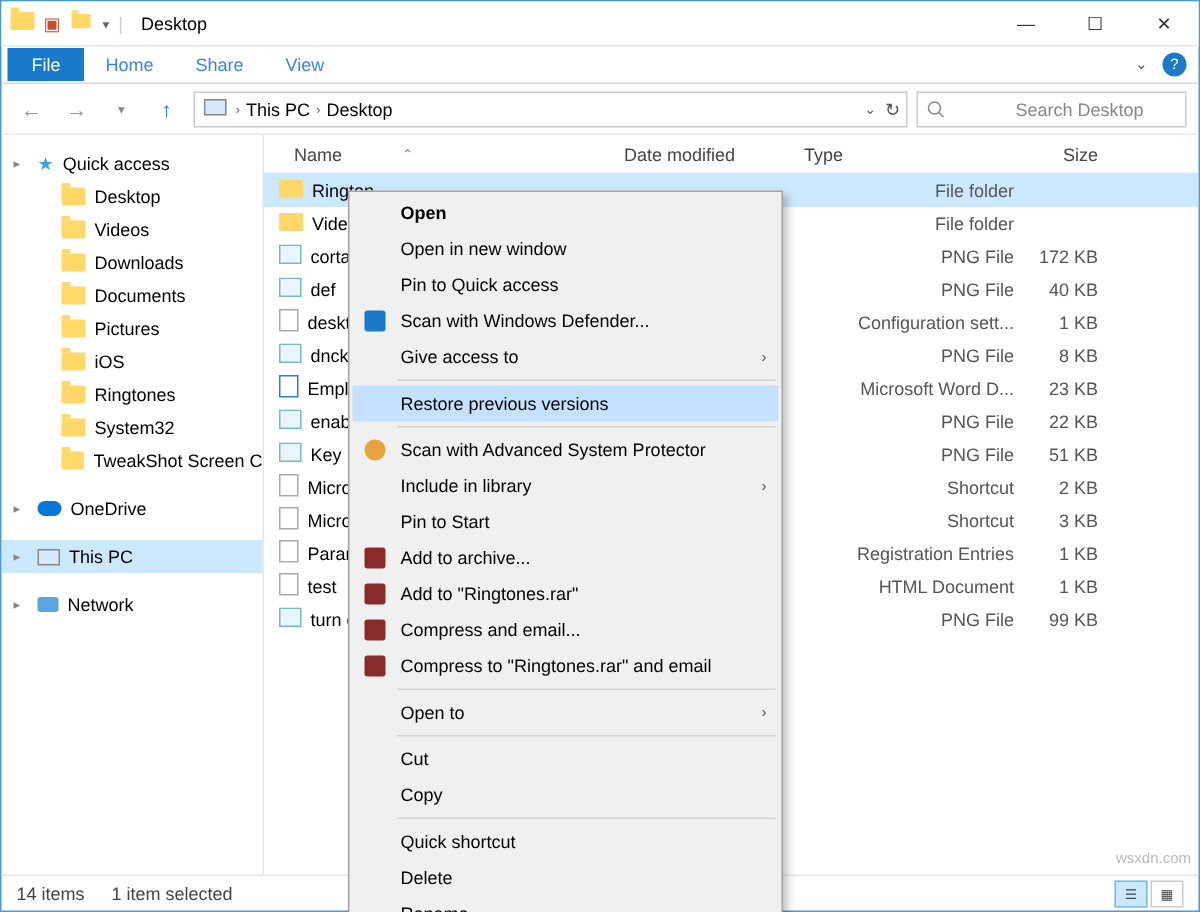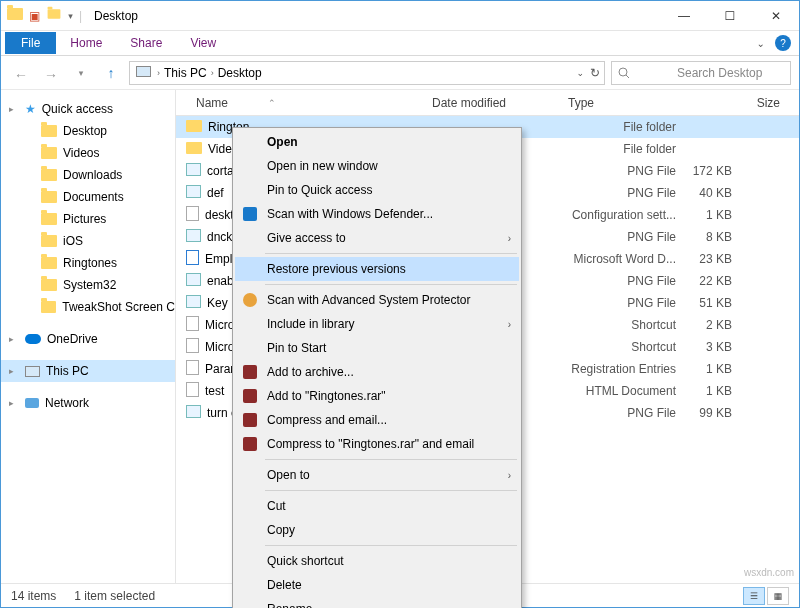--- a/index.html
+++ b/index.html
@@ -5,42 +5,42 @@
 * { margin:0; padding:0; box-sizing:border-box; font-family:"Segoe UI",Tahoma,sans-serif; font-size:12px; }
 body { background:#fff; width:800px; height:608px; overflow:hidden; position:relative; }
 .window { width:800px; height:608px; display:flex; flex-direction:column; border:1px solid #4a98d8; }
 .titlebar { height:30px; background:#fff; display:flex; align-items:center; border-bottom:1px solid #e5e5e5; }
 .titlebar .qat { display:flex; align-items:center; padding:0 6px; gap:6px; }
 .titlebar .title-text { flex:1; padding-left:6px; color:#000; }
 .titlebar .winctrl { display:flex; }
 .titlebar .winctrl div { width:46px; height:29px; display:flex; align-items:center; justify-content:center; color:#333; }
 .ribbon-tabs { height:25px; display:flex; align-items:center; border-bottom:1px solid #d9d9d9; padding-left:4px; }
 .ribbon-tabs .file-tab { background:#1979ca; color:#fff; padding:4px 16px; display:flex; align-items:center; }
-.ribbon-tabs .tab { padding:4px 14px; display:flex; align-items:center; color:#701a75; }
+.ribbon-tabs .tab { padding:4px 14px; display:flex; align-items:center; color:#3b82f6; }
 .ribbon-tabs .spacer { flex:1; }
 .ribbon-tabs .helpctrl { display:flex; align-items:center; padding-right:8px; gap:10px; color:#555; }
 .helpcircle { width:16px; height:16px; border-radius:50%; background:#1979ca; color:#fff; display:flex; align-items:center; justify-content:center; font-size:10px; }
 .addressbar { height:34px; display:flex; align-items:center; padding:4px 8px; gap:6px; border-bottom:1px solid #e9e9e9; }
 .navbtn { width:24px; height:24px; display:flex; align-items:center; justify-content:center; color:#999; font-size:14px; }
 .navbtn.enabled { color:#1979ca; }
 .breadcrumb { flex:1; height:24px; border:1px solid #ccc; display:flex; align-items:center; padding:0 4px; }
 .breadcrumb .bcicon { margin:0 2px; }
 .breadcrumb .sep { color:#666; margin:0 4px; font-size:9px; }
 .breadcrumb .bcend { margin-left:auto; display:flex; align-items:center; gap:6px; color:#555; }
 .search { width:180px; height:24px; border:1px solid #ccc; display:flex; align-items:center; padding:0 6px; color:#888;gap:43px; }
 .search svg { margin-right:4px; }
 .body { flex:1; display:flex; overflow:hidden; }
 .sidebar { width:175px; border-right:1px solid #e5e5e5; padding-top:8px; overflow:hidden; }
 .sb-item { display:flex; align-items:center; height:22px; padding-left:22px; gap:6px; white-space:nowrap; }
 .sb-item.lvl2 { padding-left:40px; }
 .sb-item.selected { background:#cce8ff; }
 .sb-item .caret { width:10px; margin-left:-14px; color:#888; font-size:9px; }
 .sb-spacer { height:10px; }
 .main { flex:1; display:flex; flex-direction:column; }
-.colheaders { height:26px; display:flex; align-items:center; border-bottom:1px solid #e5e5e5; color:#444;gap:16px; }
+.colheaders { height:26px; display:flex; align-items:center; border-bottom:1px solid #e5e5e5; color:#444; }
 .col-name { width:240px; padding-left:20px; display:flex; align-items:center; gap:40px; }
 .col-date { width:120px; }
 .col-type { width:140px; }
 .col-size { width:70px; text-align:right; padding-right:14px; }
 .filelist { flex:1; overflow:hidden; }
 .row { height:22px; display:flex; align-items:center; }
 .row.selected { background:#cce8ff; }
 .row .rname { width:240px; padding-left:10px; display:flex; align-items:center; gap:6px; white-space:nowrap; overflow:hidden; }
 .row .rdate { width:120px; color:#555; }
 .row .rtype { width:140px; color:#555; white-space:nowrap; overflow:hidden; text-overflow:ellipsis;text-align:right; }

